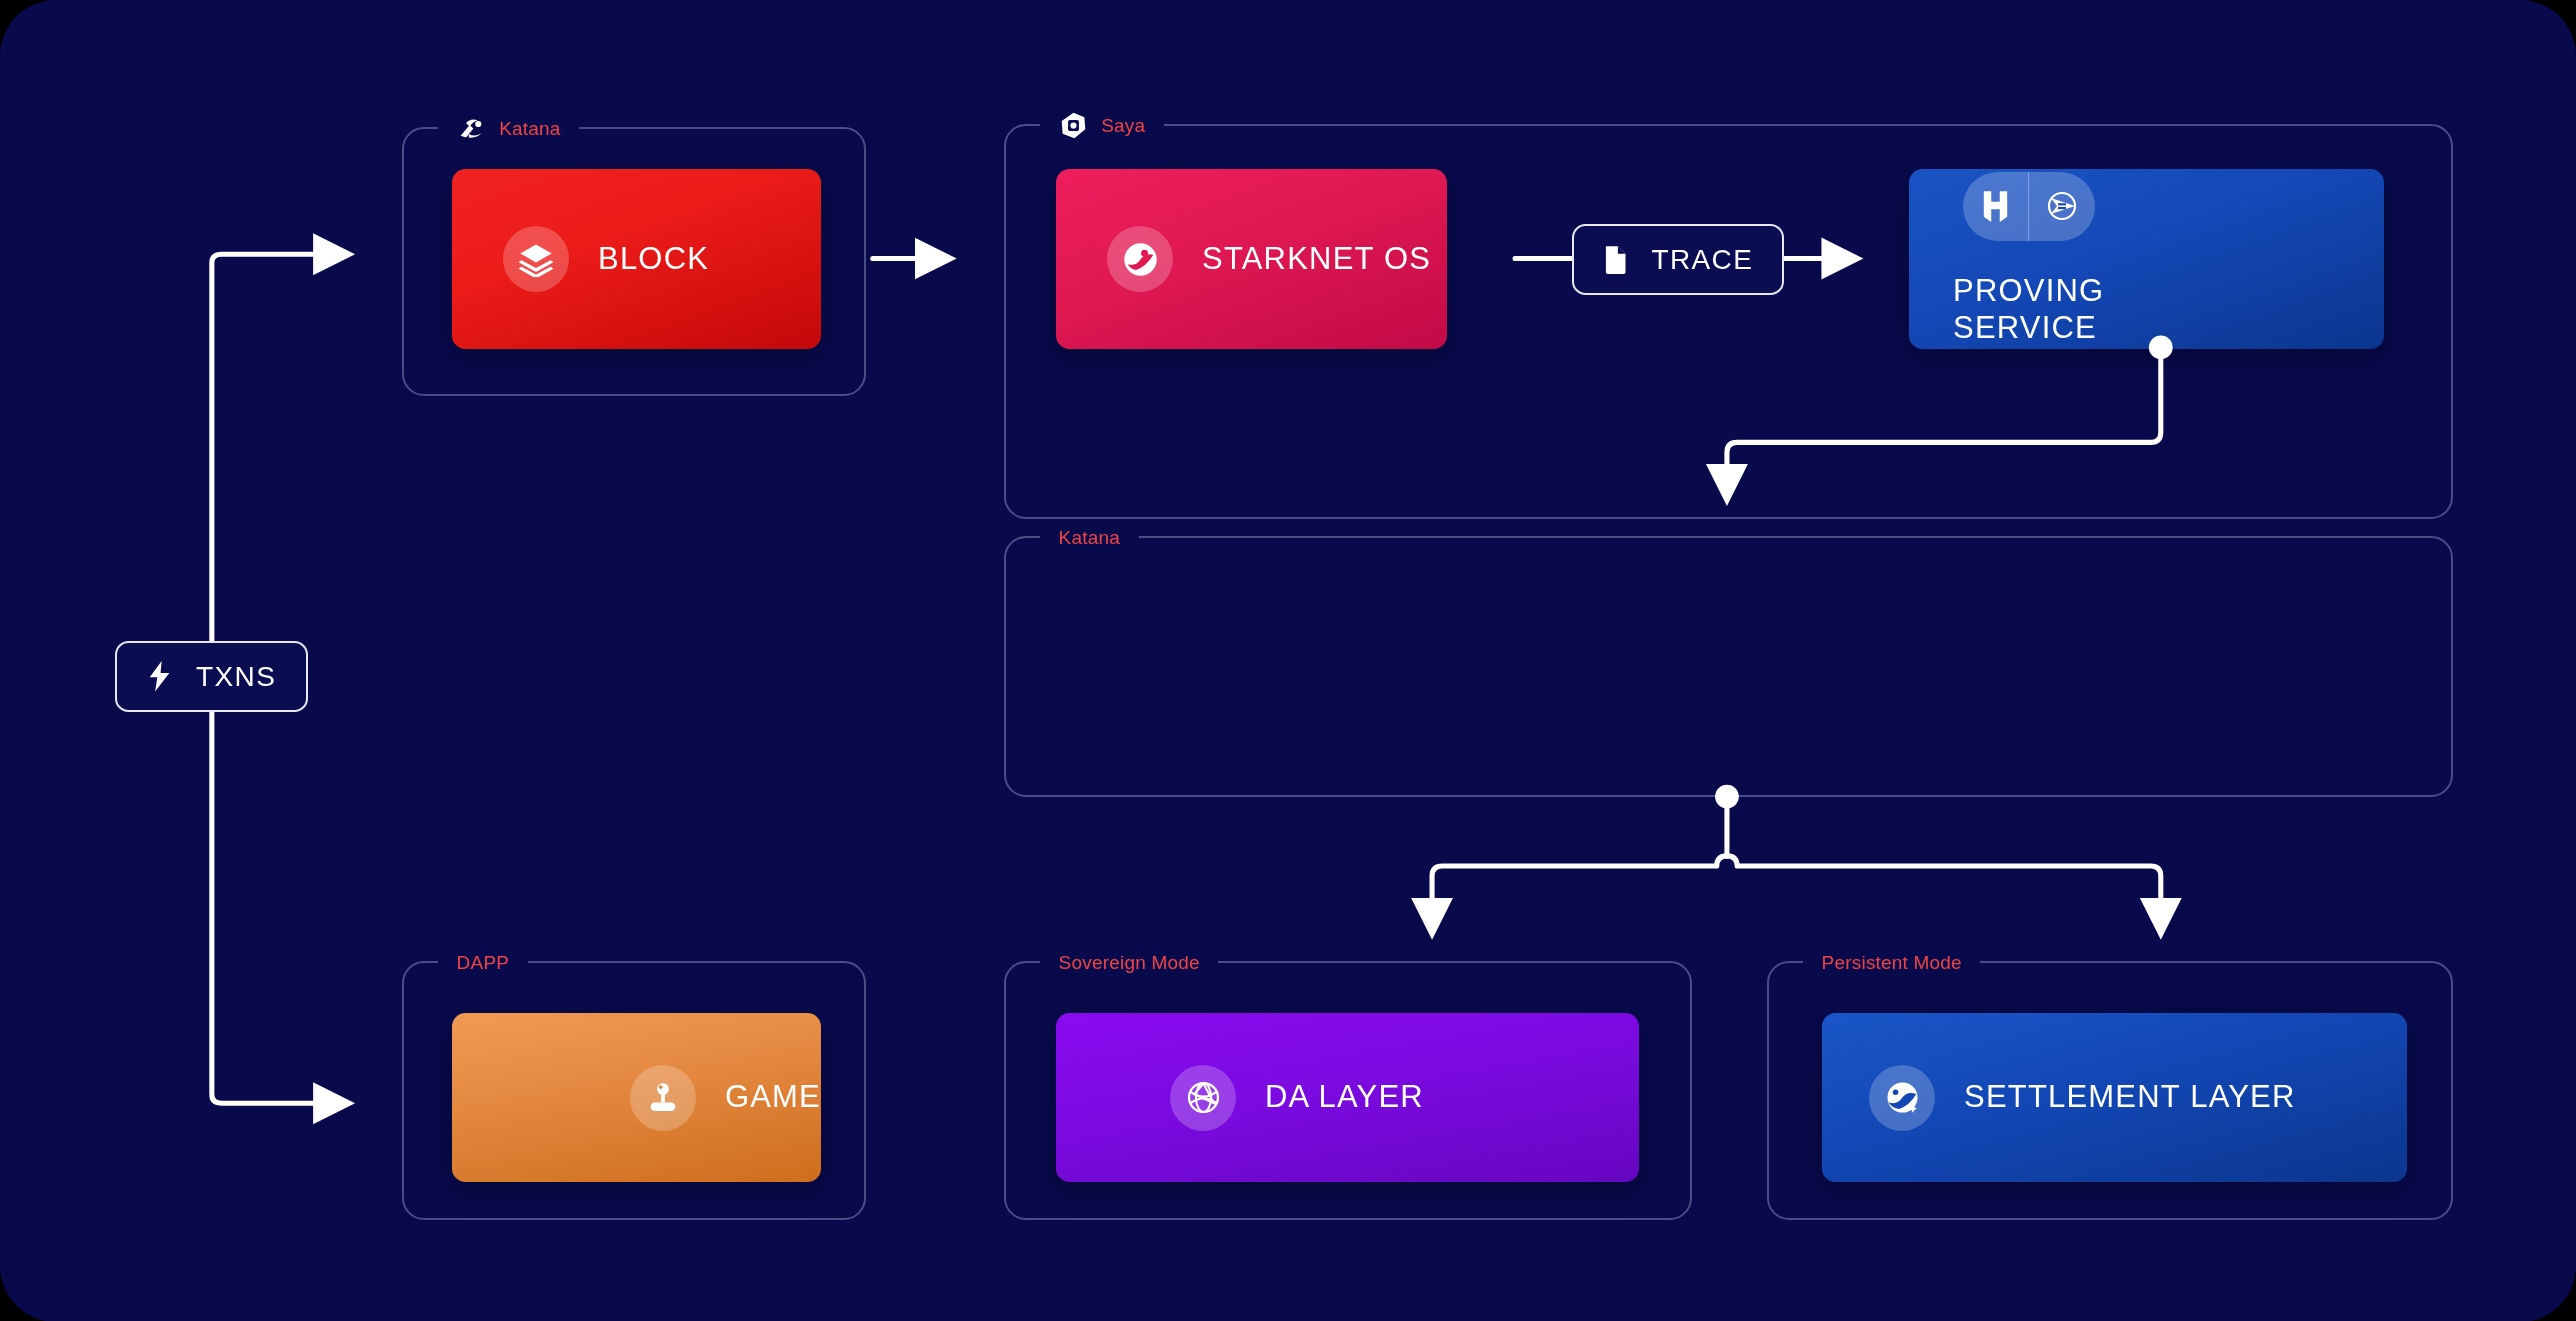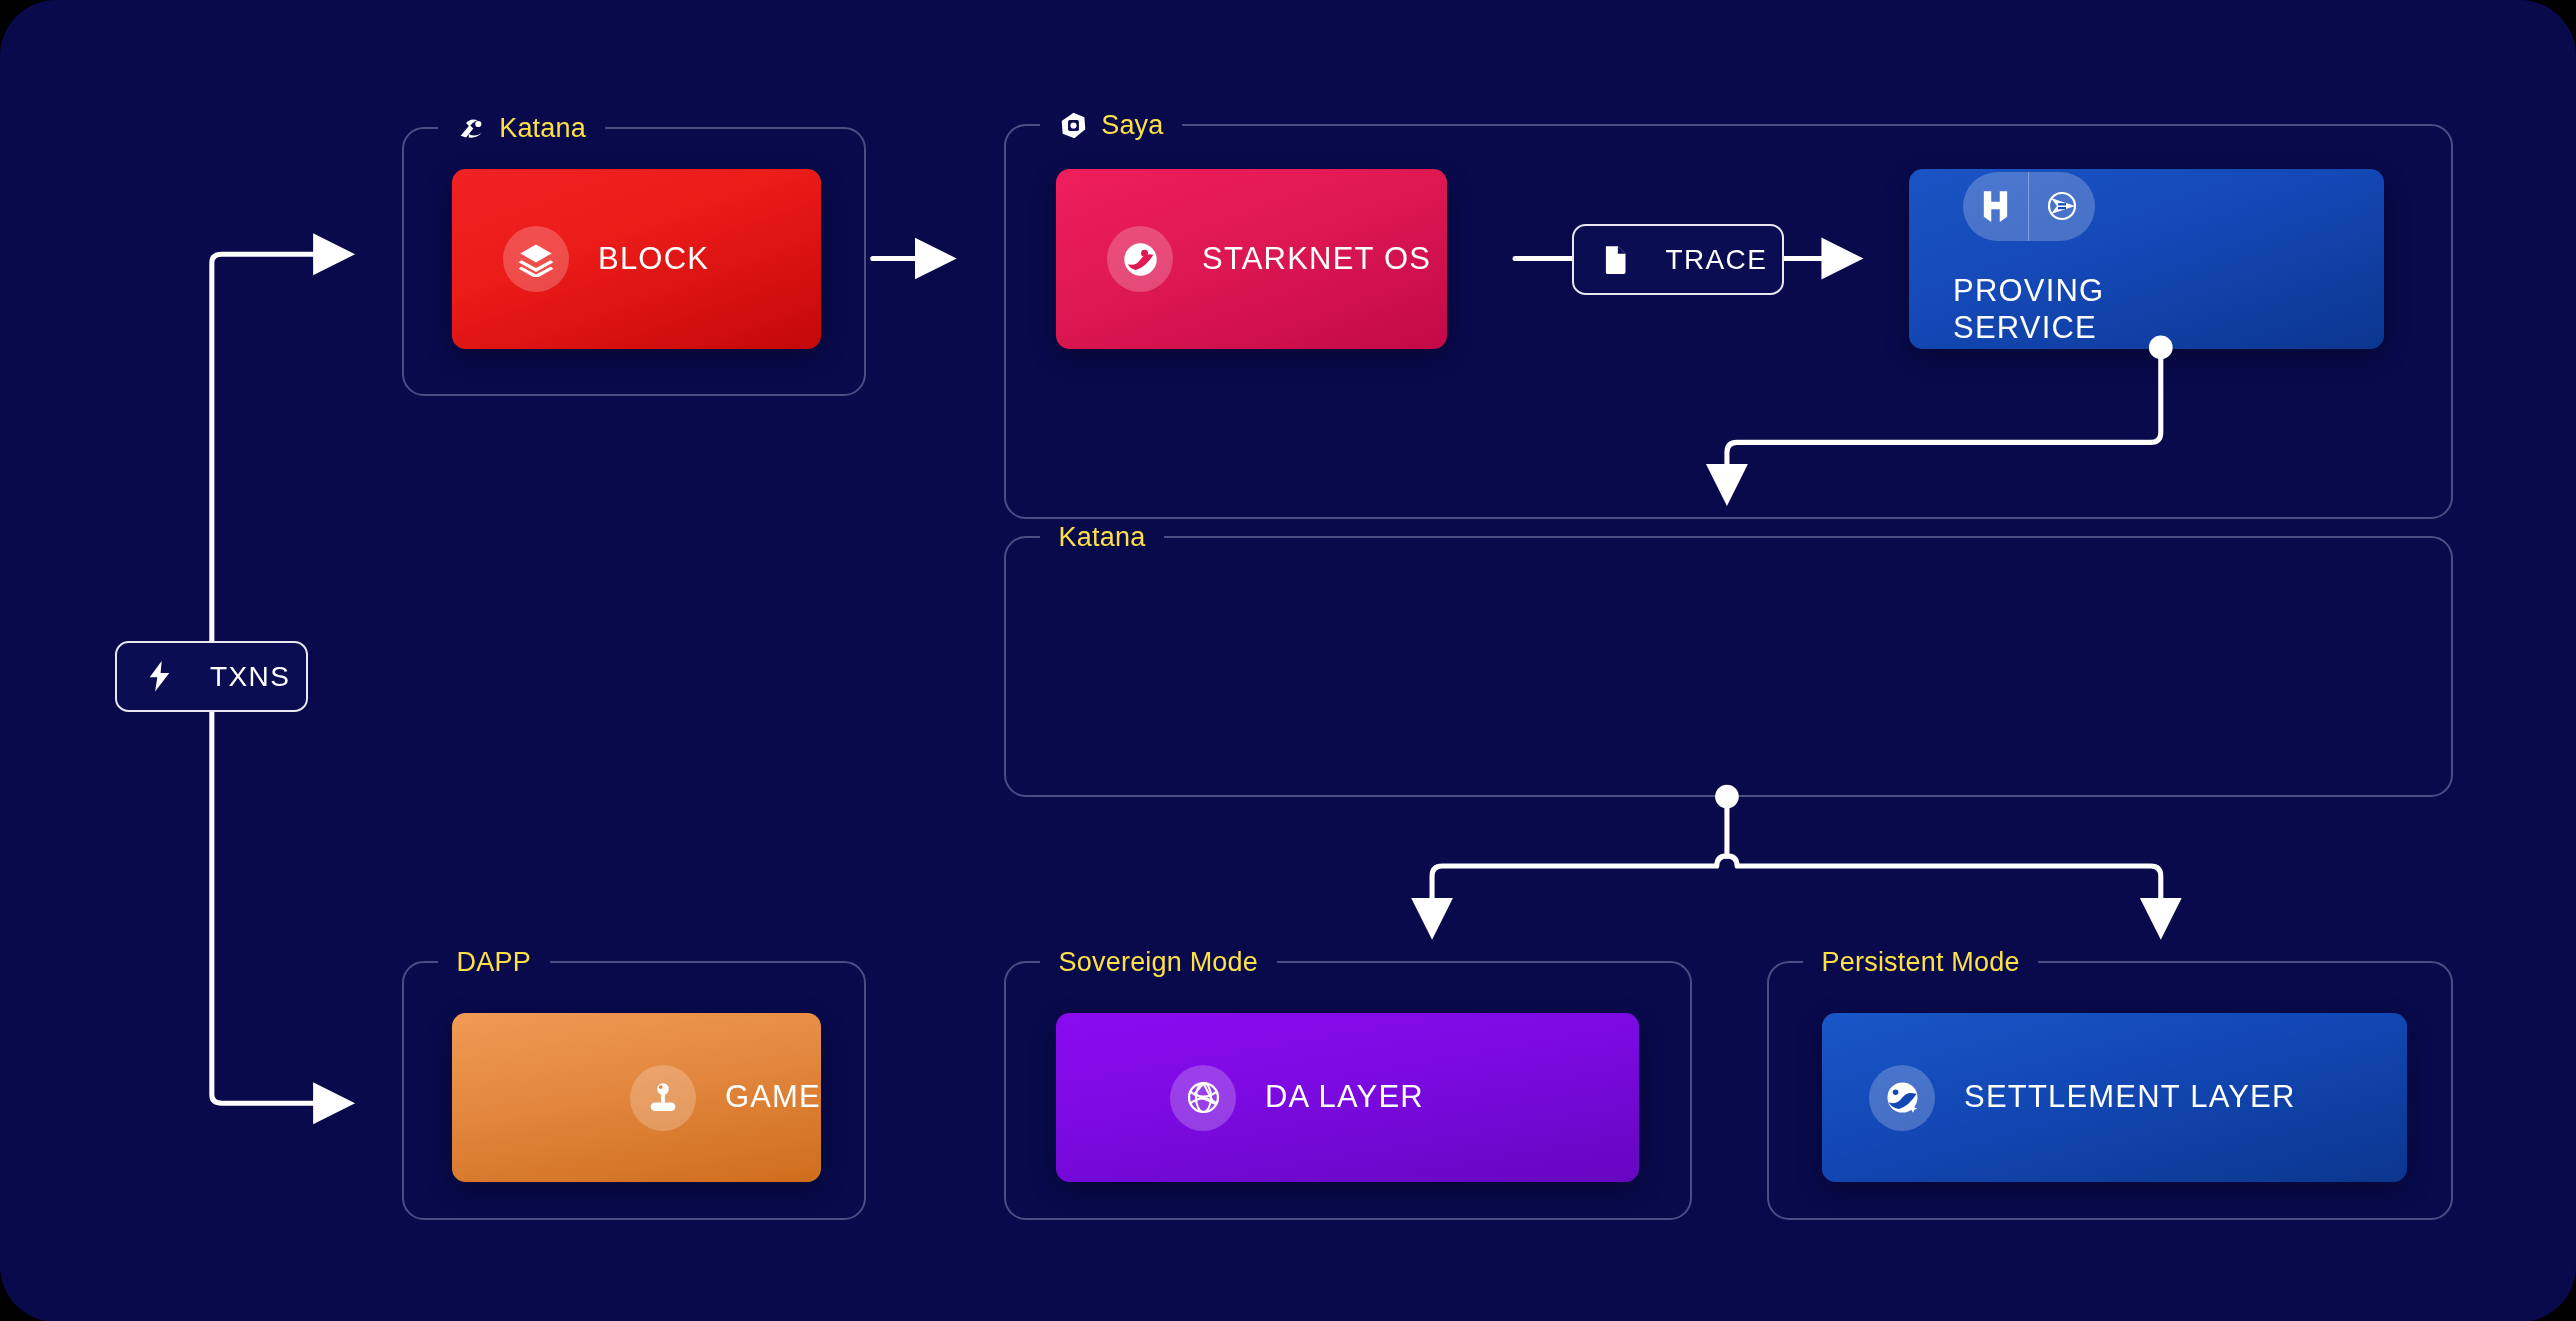--- a/index.html
+++ b/index.html
@@ -41,22 +41,22 @@
   }
   .group-label {
     position: absolute;
     top: -18.6px;
     left: 34px;
     display: flex;
     align-items: center;
     gap: 13.6px;
     padding: 0 18.6px;
     background: #080A4C;
-    color: #fde047;
-    font-size: 27px;
+    color: #ef4444;
+    font-size: 19px;
     letter-spacing: 0.2px;
     white-space: nowrap;
     line-height: 37px;
     height: 37px;
   }
   .group-label svg { display: block; }
 
   
   .card {
     position: absolute;
@@ -117,21 +117,21 @@
   .dual-icon .half.left { border-right: 1.7px solid rgba(255,255,255,0.30); }
 
   
   .pill {
     position: absolute;
     border: 2.5px solid #E8E8F2;
     border-radius: 13.6px;
     background: #0B0D52;
     display: flex;
     align-items: center;
-    gap: 37px;
+    gap: 23px;
     padding: 0 29px;
     z-index: 4;
     text-align: right;
   }
   .pill-label {
     color: #FFFFFF;
     font-size: 28px;
     letter-spacing: 1.4px;
     white-space: nowrap;
   }

